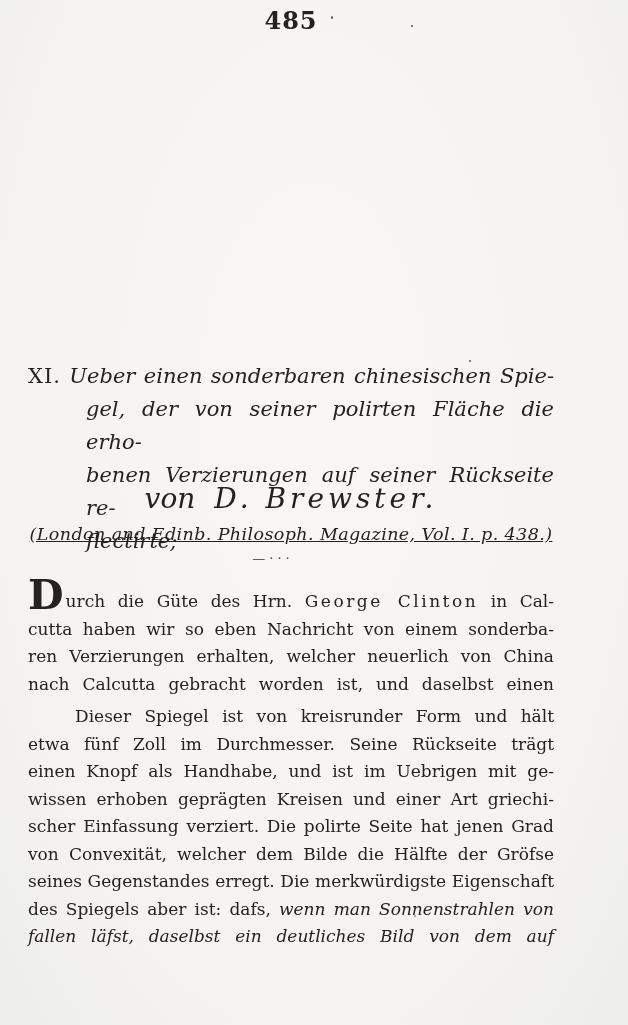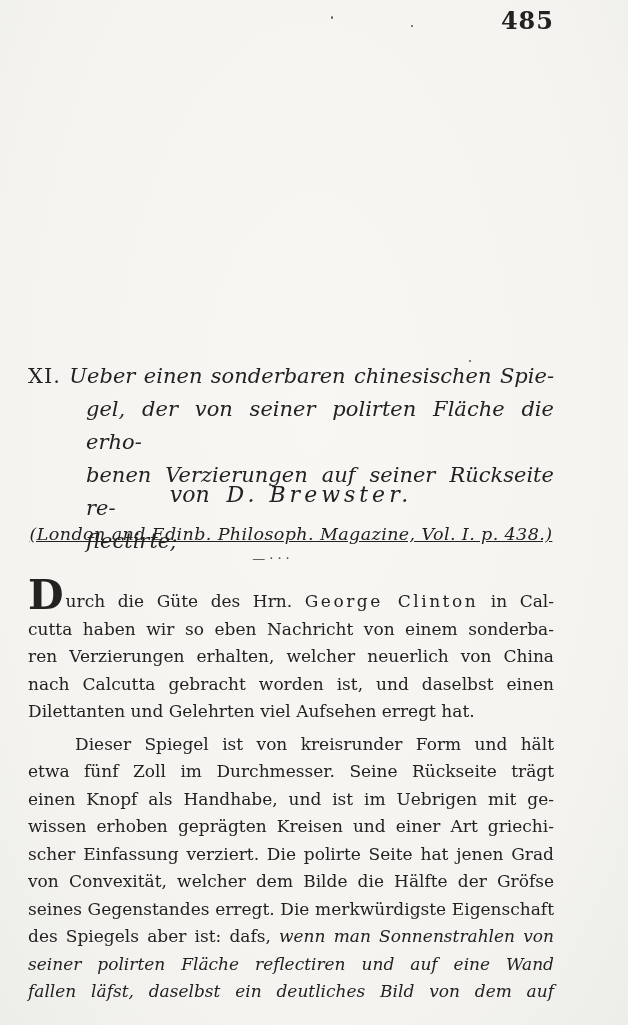--- a/index.html
+++ b/index.html
@@ -17,21 +17,21 @@
     font-family: "DejaVu Serif", "Liberation Serif", serif;
     color: #242220;
   }
   .col {
     position: absolute;
     left: 28px;
     width: 526px;
   }
   .page-number {
     top: 6px;
-    text-align: right;
+    text-align: center;
     font-size: 24px;
     font-weight: bold;
     letter-spacing: 1px;
   }
   
   .heading {
     top: 360px;
     font-style: italic;
     font-size: 21px;
   }
@@ -47,21 +47,21 @@
   .section-num {
     font-style: normal;
     font-weight: normal;
     letter-spacing: 1px;
   }
   
   .byline {
     top: 482px;
     text-align: center;
     font-style: italic;
-    font-size: 22px;
+    font-size: 28px;
   }
   .byline .author { letter-spacing: 4px; }
   .byline .prefix { margin-right: 10px; }
   .citation {
     top: 524px;
     text-align: center;
     font-style: italic;
     font-size: 17.5px;
     letter-spacing: 0.4px;
     text-decoration: underline;
@@ -142,34 +142,32 @@
 
     <div class="p1">
       <div class="bline">
         <span class="dropcap">D</span><span>urch die Güte des Hrn.</span>
         <span class="spaced-name">George Clinton</span>
         <span>in Cal-</span>
       </div>
       <div class="bline">cutta haben wir so eben Nachricht von einem sonderba-</div>
       <div class="bline">ren Verzierungen erhalten, welcher neuerlich von China</div>
       <div class="bline">nach Calcutta gebracht worden ist, und daselbst einen</div>
-      <div class="bline noj">Dilettanten und Gelehrten viel Aufsehen erregt hat.</div>
     </div>
 
     <div class="p2">
       <div class="bline indent1">Dieser Spiegel ist von kreisrunder Form und hält</div>
       <div class="bline">etwa fünf Zoll im Durchmesser. Seine Rückseite trägt</div>
       <div class="bline">einen Knopf als Handhabe, und ist im Uebrigen mit ge-</div>
       <div class="bline">wissen erhoben geprägten Kreisen und einer Art griechi-</div>
       <div class="bline">scher Einfassung verziert. Die polirte Seite hat jenen Grad</div>
       <div class="bline">von Convexität, welcher dem Bilde die Hälfte der Gröfse</div>
       <div class="bline">seines Gegenstandes erregt. Die merkwürdigste Eigenschaft</div>
       <div class="bline">
         <span>des Spiegels aber ist: dafs,</span>
         <span class="ital">wenn man Sonnenstrahlen von</span>
       </div>
-      <div class="bline ital">seiner polirten Fläche reflectiren und auf eine Wand</div>
       <div class="bline ital">fallen läfst, daselbst ein deutliches Bild von dem auf</div>
     </div>
 
   </div>
 
 </div>
 
 </body></html>

